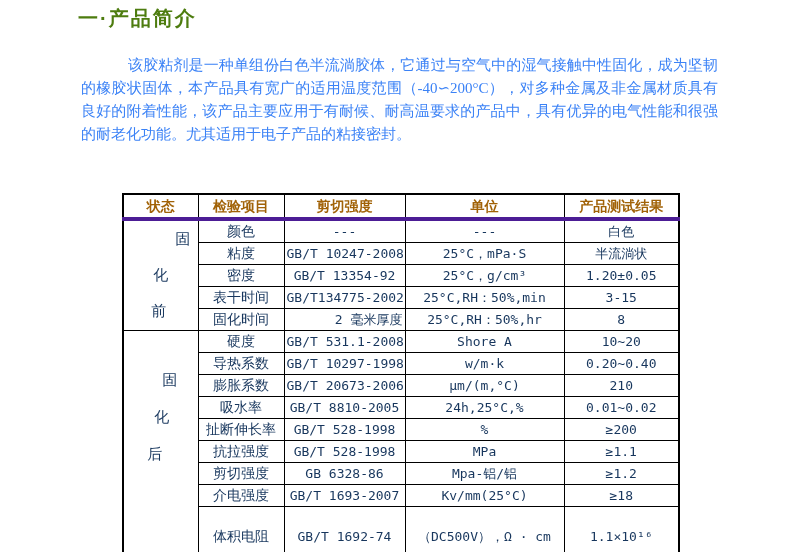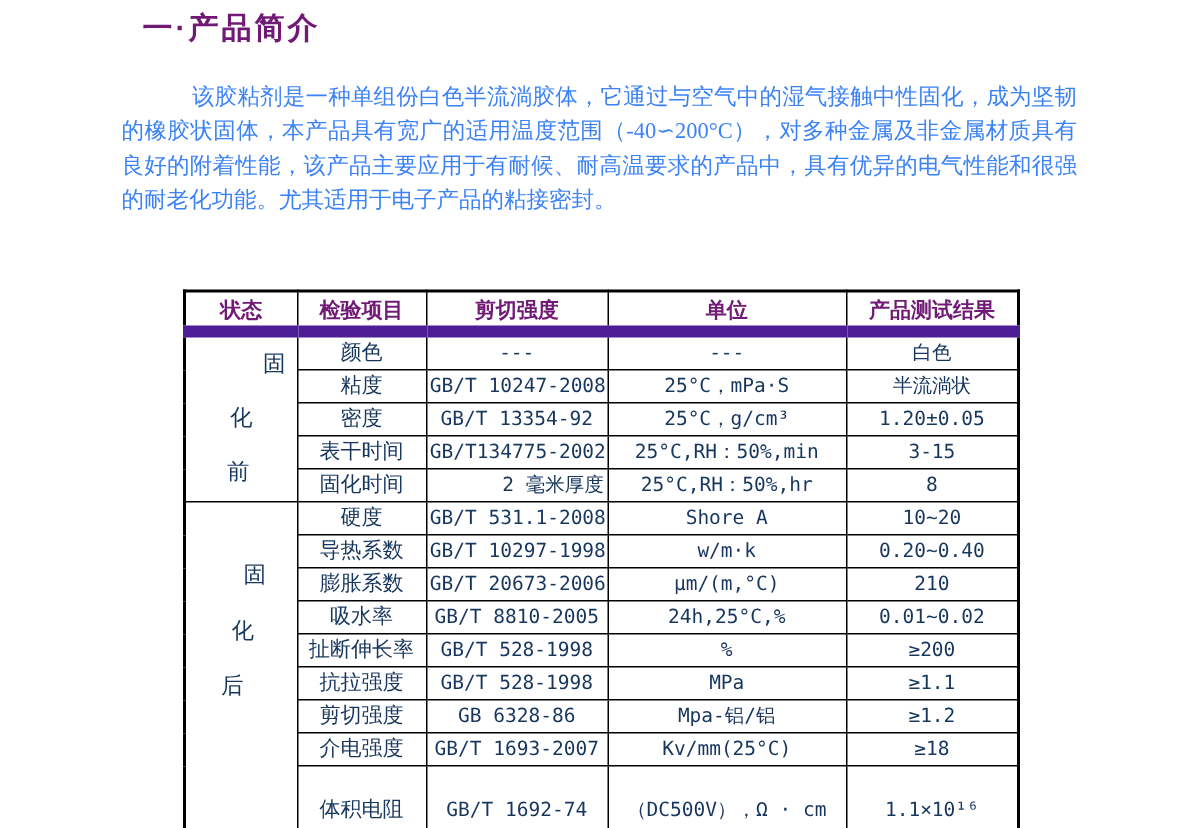--- a/index.html
+++ b/index.html
@@ -2,42 +2,42 @@
 <html><head>
 <meta charset="utf-8">
 <style>
   html,body { margin:0; padding:0; background:#fff; }
   .page {
     position:relative; width:792px; height:552px; background:#ffffff;
     overflow:hidden;
     font-family:"Liberation Serif","DejaVu Serif",serif;
   }
   .doc-title {
-    position:absolute; left:95px; top:5px; margin:0;
+    position:absolute; left:78px; top:5px; margin:0;
     font-family:"Liberation Sans","DejaVu Sans",sans-serif;
-    font-size:20px; font-weight:700; color:#701a75; letter-spacing:2px;
+    font-size:20px; font-weight:700; color:#4d7c0f; letter-spacing:2px;
   }
   .intro {
     position:absolute; left:81px; top:54px; width:637px; margin:0;
     font-size:15px; line-height:23px; color:#3b82f6;
     text-align:justify; text-indent:47px;
   }
   table.spec {
     position:absolute; left:122px; top:193px;
     width:556px; table-layout:fixed; border-collapse:collapse;
     color:#17365d; border:2px solid #000;
   }
   .spec th, .spec td {
     border:1px solid #000; padding:0 2px; overflow:hidden;
     text-align:center; height:21px; line-height:21px; white-space:nowrap;
   }
   .spec thead th {
-    color:#701a75; font-weight:700; height:22px; line-height:22px;
+    color:#a16207; font-weight:700; height:22px; line-height:22px;
     font-family:"Liberation Sans","DejaVu Sans",sans-serif;
-    font-size:14px; border-bottom:8px solid #4c1d95;margin-left:20px;
+    font-size:14px; border-bottom:4px solid #4c1d95;margin-left:20px;
   }
   .c-item { font-size:14px; }
   .c-std, .c-unit, .c-result {
     font-family:"DejaVu Sans Mono",monospace; font-size:13px;
   }
   .c-std { text-align:left; padding-left:3px; }
   .c-std.center { text-align:right; }
   tr.tall td { height:43px; vertical-align:top; line-height:22px; padding-top:19px; }
   .state-cell { padding:0; vertical-align:top; }
   .state-inner {

